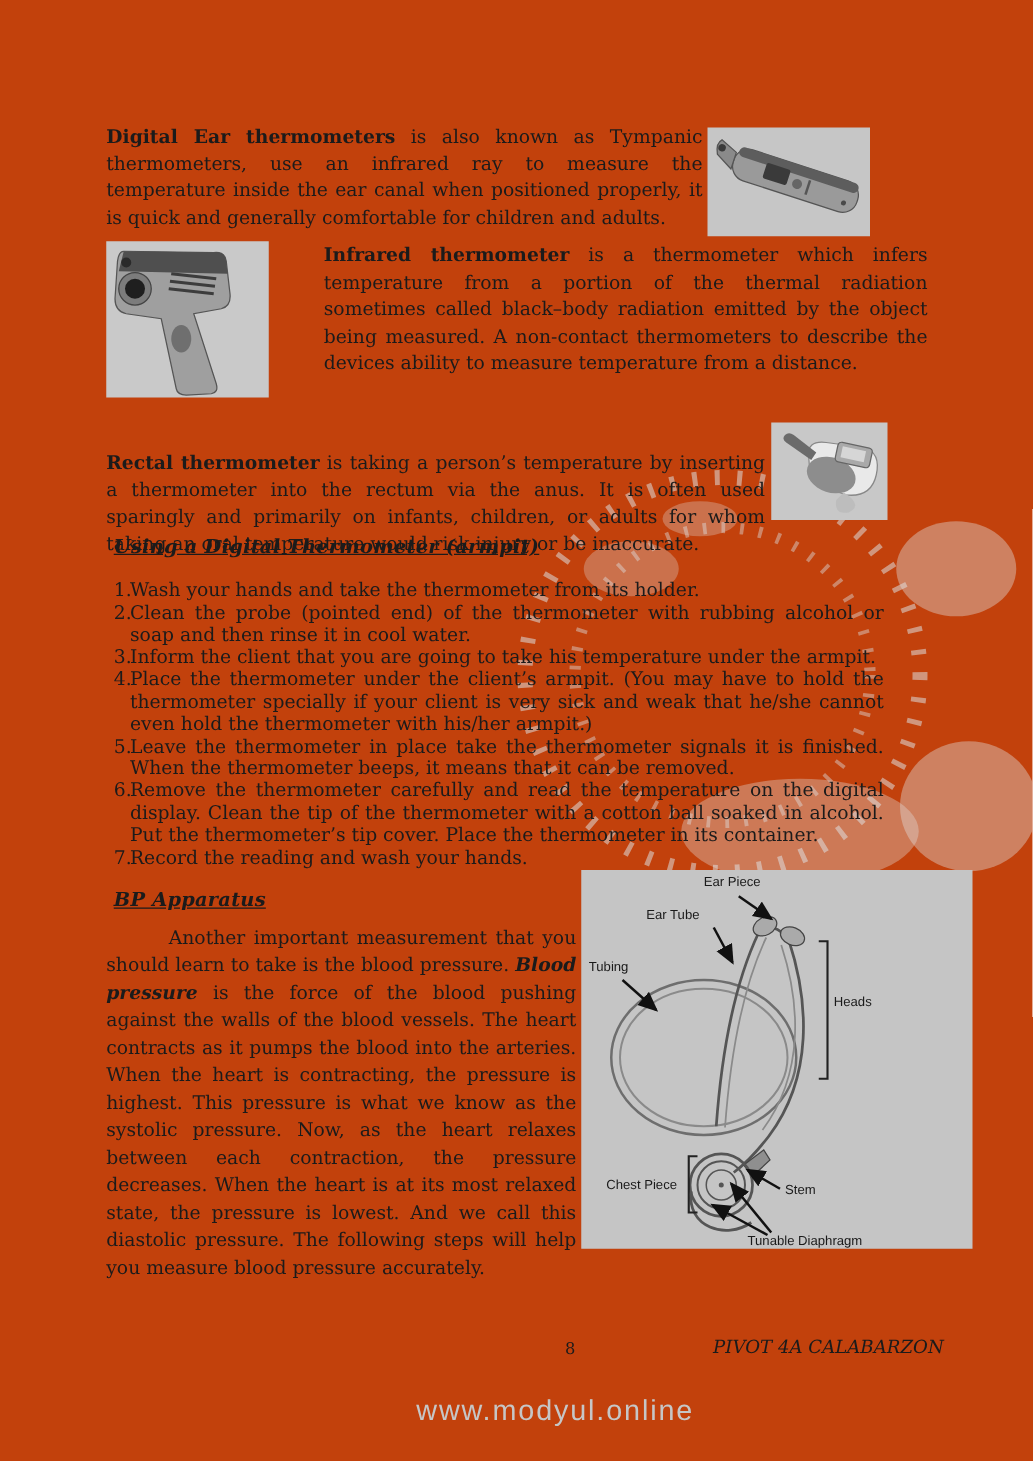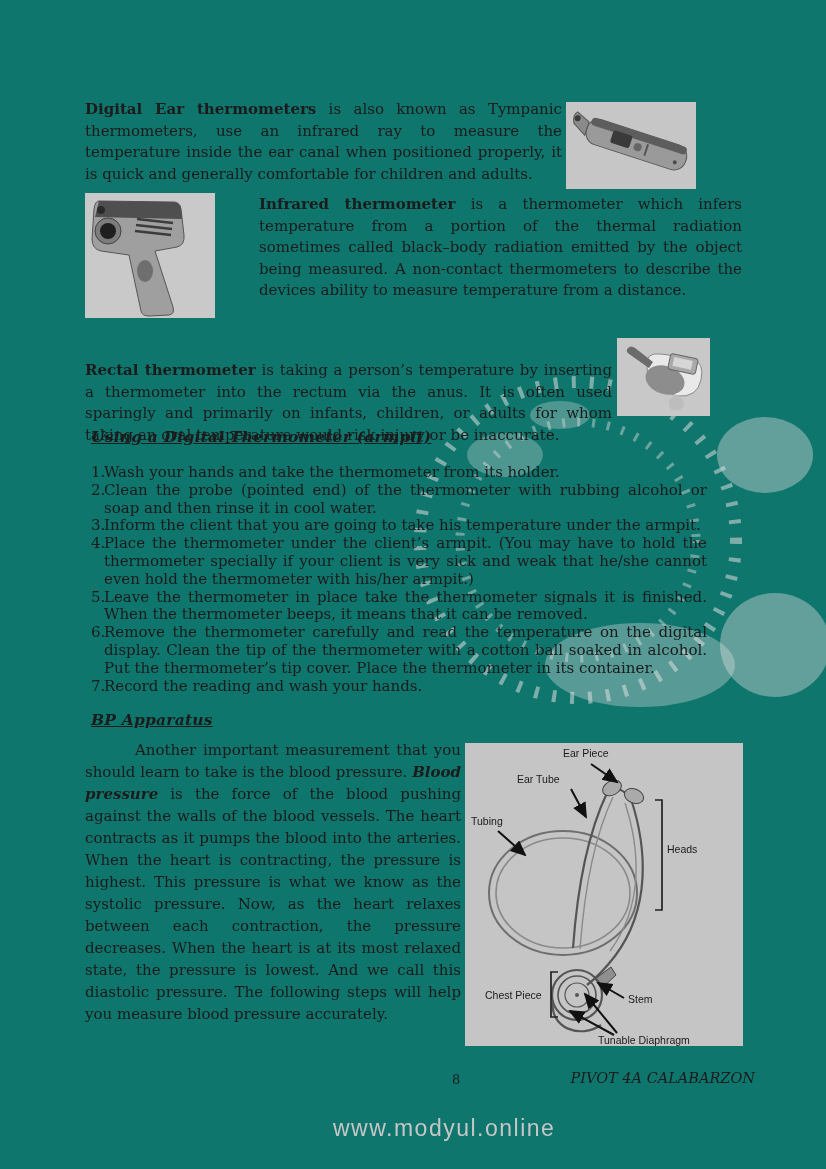--- a/index.html
+++ b/index.html
@@ -1,38 +1,38 @@
 <!DOCTYPE html>
 <html><head>
 <meta charset="utf-8">
 <style>
   html,body{margin:0;padding:0;background:#ffffff;}
   .page{
     position:relative;
     width:826px;height:1169px;
-    background:#0f766e;
+    background:#c2410c;
     font-family:"DejaVu Serif","Liberation Serif",serif;
     color:#1b1b1b;
     overflow:hidden;
   }
   .layer{position:absolute;left:0;top:0;z-index:0;pointer-events:none;}
   .content{position:absolute;left:0;top:0;width:100%;height:100%;z-index:1;}
   .para{position:absolute;font-size:15px;line-height:21.5px;text-align:justify;margin:0;}
   .para b{font-weight:bold;}
   .fig{position:absolute;background:#c6c6c6;}
   .fig svg{display:block;}
   .heading{
     position:absolute;font-size:15.5px;font-weight:bold;font-style:italic;
     text-decoration:underline;margin:0;letter-spacing:.2px;
   }
   .steps{position:absolute;left:91px;top:464px;width:616px;font-size:15px;line-height:17.8px;}
   .step{position:relative;padding-left:13px;text-align:justify;}
   .step-num{position:absolute;left:0;top:0;}
   .bp-para{text-indent:50px;line-height:22px;}
-  .diagram{position:absolute;left:465px;top:743px;width:278px;height:303px;background:#c5c5c5;}
+  .diagram{position:absolute;left:465px;top:696px;width:278px;height:303px;background:#c5c5c5;padding-left:35px;}
   .diagram svg{position:absolute;left:0;top:0;}
   .dlabel{
     position:absolute;font-family:"Liberation Sans",sans-serif;
     font-size:10.5px;color:#1a1a1a;white-space:nowrap;
   }
   .footer-num{position:absolute;left:452px;top:1072px;font-size:13px;}
   .footer-imprint{position:absolute;right:71px;top:1070px;font-size:14.5px;font-style:italic;}
   .site-watermark{
     position:absolute;left:333px;top:1115px;
     font-family:"Liberation Sans",sans-serif;font-size:23px;

